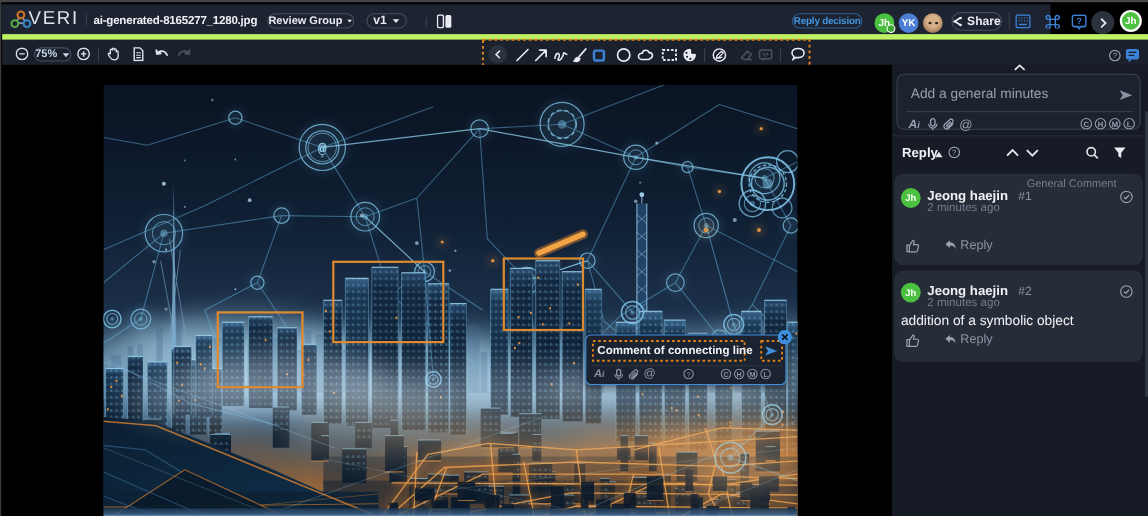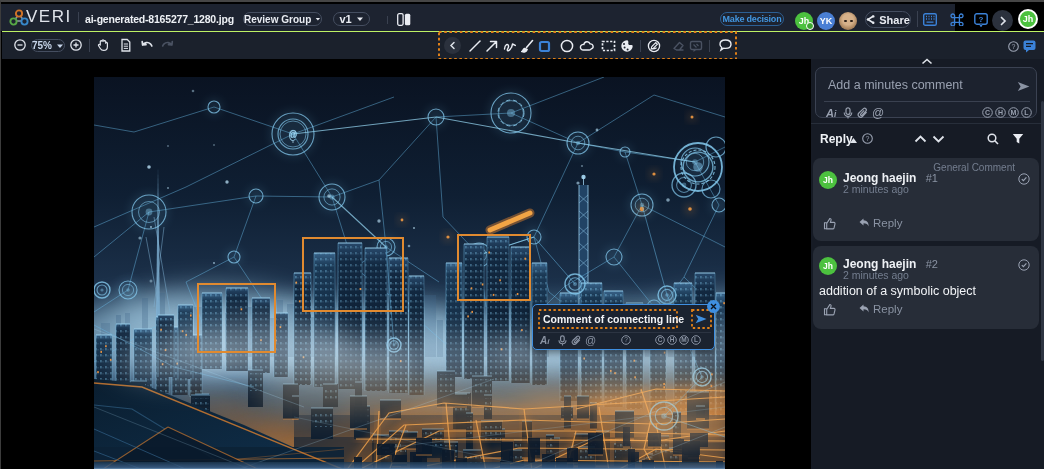--- a/index.html
+++ b/index.html
@@ -1,17 +1,17 @@
 <!DOCTYPE html>
 <html><head><meta charset="utf-8"><style>
 *{margin:0;padding:0;box-sizing:border-box}
 html,body{width:1044px;height:469px;overflow:hidden;background:#000;font-family:"Liberation Sans",sans-serif;}
 #app{position:relative;width:1044px;height:469px;background:#000;border-top:2px solid #464646;border-left:1px solid #3c3c3c;}
 #topbar{position:absolute;left:0;top:2px;width:954px;height:27px;background:#1d2330;}
-#toolbar{position:absolute;left:1px;top:29px;width:1043px;height:28px;background:#1b212c;border-top:1px solid #bef264;}
+#toolbar{position:absolute;left:1px;top:29px;width:1043px;height:28px;background:#1b212c;border-top:5px solid #bef264;}
 #canvas{position:absolute;left:1px;top:57px;width:809px;height:412px;background:#000;overflow:hidden;}
 #panel{position:absolute;left:810px;top:57px;width:234px;height:412px;background:#161b25;}
 .abs{position:absolute}
 .ic{display:block}
 svg{display:block}
 .btn{position:absolute;border:1px solid #454e60;border-radius:7px;color:#e9ecf2;font-weight:bold;display:flex;align-items:center;justify-content:center;gap:4px;white-space:nowrap;}
 .sep{position:absolute;width:1px;background:#3a4150;}
 .avatar{position:absolute;border-radius:50%;display:flex;align-items:center;justify-content:center;font-weight:bold;color:#fff;}
 </style></head><body>
 <div id="app">
@@ -35,21 +35,21 @@
       <div class="btn" style="left:332px;top:8px;width:37px;height:14px;font-size:11px;border-radius:8px">v1 <svg width="8" height="6" viewBox="0 0 8 6">
           <polygon points="1,1.5 7,1.5 4,5" fill="#e9ecf2"></polygon>
         </svg></div>
       <div class="sep" style="left:386px;top:12px;height:8px"></div>
       <div class="abs" style="left:396px;top:9px">
         <svg class="ic" width="14" height="13" viewBox="0 0 14 13" style="">
           <rect x="0.7" y="0.7" width="5.4" height="11.6" rx="1.5" fill="none" stroke="#e9ecf2" stroke-width="1.3"></rect>
           <rect x="7.9" y="0.7" width="5.4" height="11.6" rx="1.5" fill="#e9ecf2"></rect>
         </svg>
       </div>
-      <div class="btn" style="left:719px;top:8px;width:64px;height:14px;font-size:9px;letter-spacing:-0.2px;color:#4296e0;border-color:#2c5f94;border-radius:8px;font-weight:bold">Make decision</div>
+      <div class="btn" style="left:719px;top:8px;width:64px;height:14px;font-size:9px;letter-spacing:-0.2px;color:#4296e0;border-color:#2c5f94;border-radius:8px;font-weight:bold">Reply decision</div>
       <div class="avatar" style="left:794px;top:8px;width:18px;height:18px;background:#4cc13f;font-size:9px">Jh</div>
       <div class="abs" style="left:805px;top:18px;width:8px;height:8px;border-radius:50%;background:#3da432;border:1.5px solid #fff"></div>
       <div class="avatar" style="left:816px;top:8px;width:18px;height:18px;background:#4a7fd4;font-size:9px">YK</div>
       <div class="avatar" style="left:838px;top:8px;width:18px;height:18px;background:radial-gradient(circle at 50% 42%,#d6b18a 0 38%,#a9835c 68%,#7c5c3e 100%)">
         <div style="position:absolute;top:7.5px;left:5px;width:2.5px;height:2.5px;border-radius:50%;background:#2e2218;box-shadow:6px 0 0 #2e2218"></div>
       </div>
       <div class="btn" style="left:864px;top:7px;width:46px;height:17px;font-size:11px;border-radius:9px"><svg class="ic" width="9" height="9" viewBox="0 0 9 9" style="">
           <path d="M7.5 1 L2 4.5 L7.5 8" fill="none" stroke="#e9ecf2" stroke-width="1.6"></path>
           <circle cx="7.3" cy="1.4" r="1.2" fill="#e9ecf2"></circle>
           <circle cx="2" cy="4.5" r="1.2" fill="#e9ecf2"></circle>
@@ -1102,21 +1102,21 @@
         </svg>
       </div>
     </div>
     <div id="panel">
       <div class="abs" style="left:110px;top:-1px">
         <svg class="ic" width="12" height="7" viewBox="0 0 12 7" style="">
           <path d="M1.5 5.5 L6 1.5 L10.5 5.5" fill="none" stroke="#dfe3ea" stroke-width="1.6"></path>
         </svg>
       </div>
       <div class="abs" style="left:4px;top:8px;width:222px;height:51px;background:#1c222e;border:1px solid #3b4252;border-radius:7px">
-        <div class="abs" style="left:12px;top:10px;color:#99a1b0;font-size:12.5px">Add a minutes comment</div>
+        <div class="abs" style="left:12px;top:10px;color:#99a1b0;font-size:12.5px">Add a general minutes</div>
         <div class="abs" style="left:201px;top:13px">
           <svg class="ic" width="13" height="11" viewBox="0 0 13 11" style="">
             <polygon points="0.8,1 12.4,5.5 0.8,10 3.6,5.5" fill="#8a93a3"></polygon>
           </svg>
         </div>
         <div class="abs" style="left:8px;top:33px;width:206px;height:1px;background:#3a4150"></div>
         <div class="abs" style="left:10px;top:39px;color:#99a1b0;font-size:11px;font-weight:bold;font-style:italic">A<span style="font-size:8.5px">i</span></div>
         <div class="abs" style="left:27px;top:39px">
           <svg class="ic" width="10" height="12" viewBox="0 0 10 12" style="">
             <rect x="3" y="0.8" width="4" height="6.6" rx="2" fill="none" stroke="#99a1b0" stroke-width="1.2"></rect>

